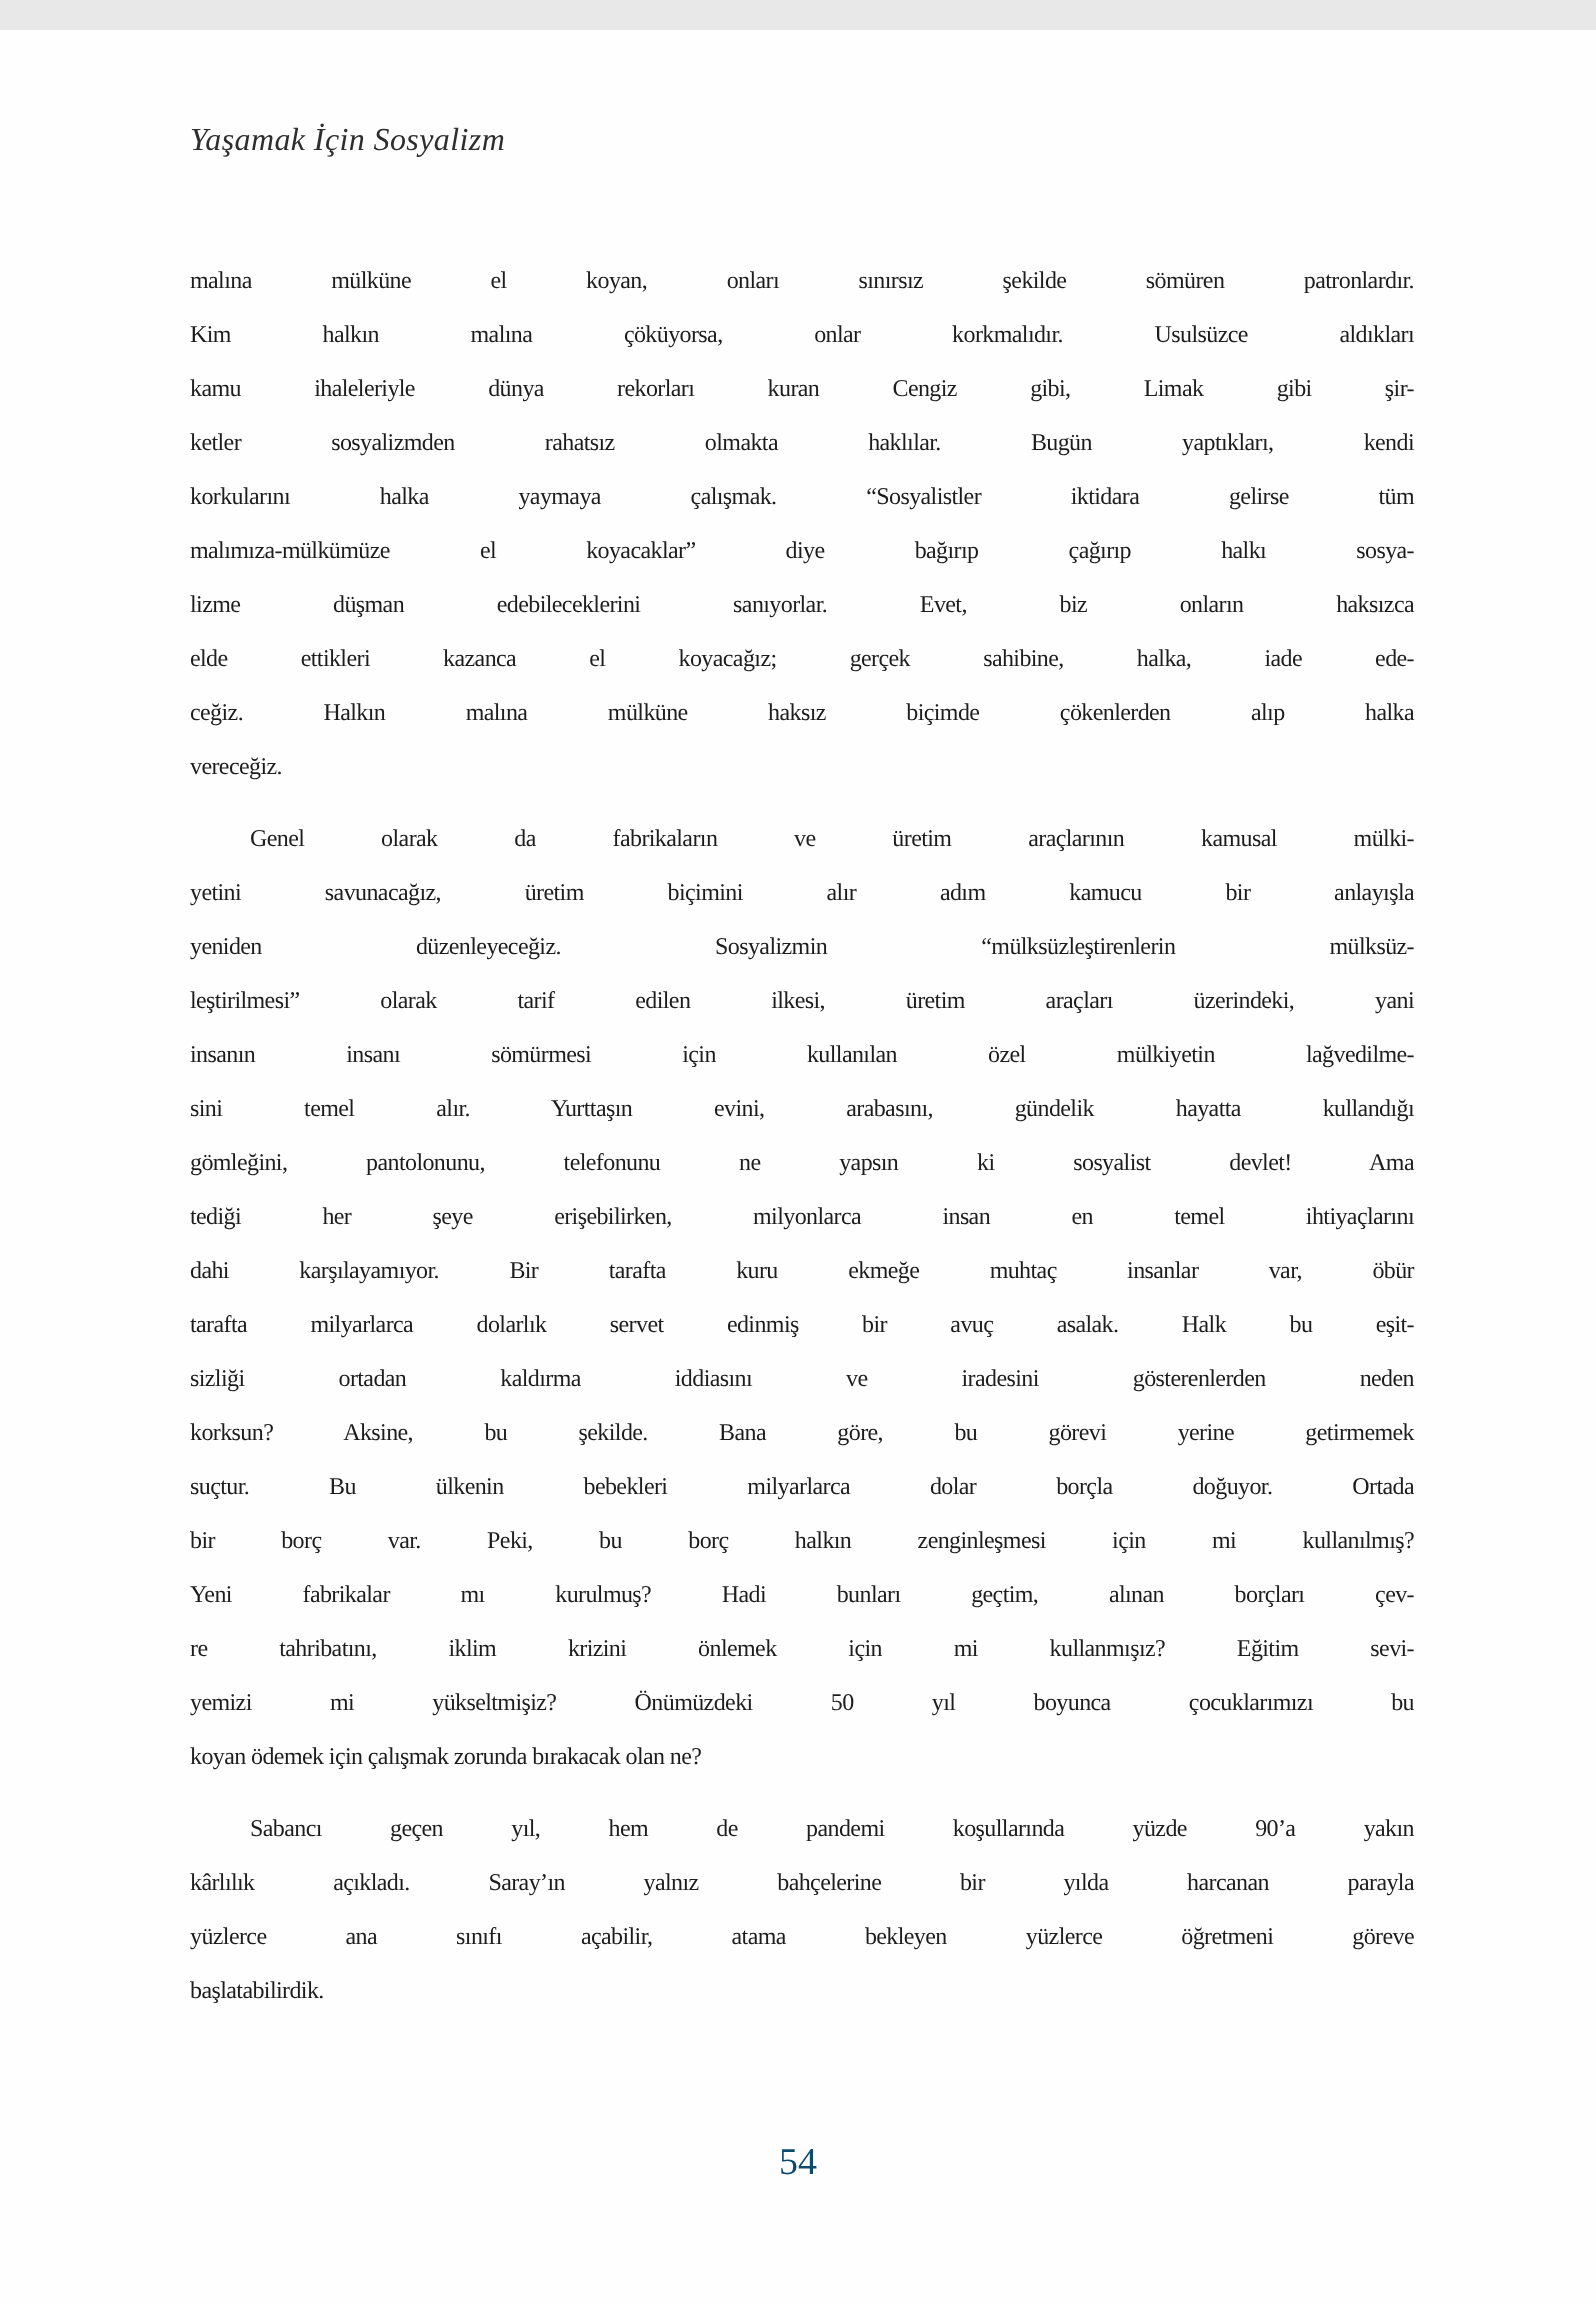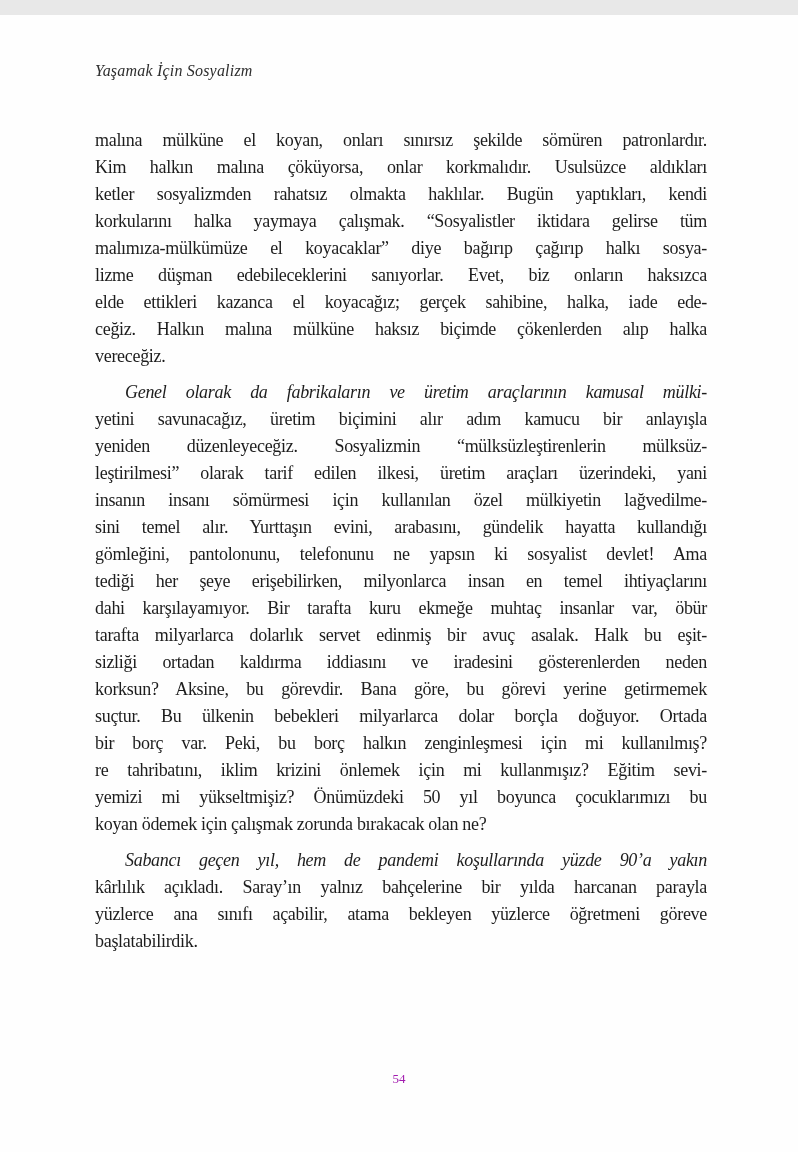--- a/index.html
+++ b/index.html
@@ -32,79 +32,80 @@
     top: 112px;
     width: 612px;
   }
   .paragraph {
     margin: 0;
   }
   .paragraph + .paragraph {
     margin-top: 9px;
   }
   .line {
-    font-size: 18px;
+    font-size: 12px;
     line-height: 27px;
     letter-spacing: -0.3px;
     text-align: justify;
     text-align-last: justify;
     -moz-text-align-last: justify;
     white-space: normal;
   }
   .line.last {
     text-align-last: left;
     -moz-text-align-last: left;
   }
   .paragraph.indent .line:first-child {
     text-indent: 30px;
-    font-style: italic;
   }
   .page-number {
     position: absolute;
     left: 0;
     right: 0;
     top: 1056px;
     text-align: center;
-    font-size: 13px;
-    color: #a21caf;
+    font-size: 19px;
+    color: #0c4a6e;
   }
 </style>
 </head>
 <body>
 
 <div class="page">
   <div class="running-head">Yaşamak İçin Sosyalizm</div>
 
   <div class="body-text">
       <div class="paragraph">
         <div class="line">malına mülküne el koyan, onları sınırsız şekilde sömüren patronlardır.</div>
         <div class="line">Kim halkın malına çöküyorsa, onlar korkmalıdır. Usulsüzce aldıkları</div>
+        <div class="line">kamu ihaleleriyle dünya rekorları kuran Cengiz gibi, Limak gibi şir-</div>
         <div class="line">ketler sosyalizmden rahatsız olmakta haklılar. Bugün yaptıkları, kendi</div>
         <div class="line">korkularını halka yaymaya çalışmak. “Sosyalistler iktidara gelirse tüm</div>
         <div class="line">malımıza-mülkümüze el koyacaklar” diye bağırıp çağırıp halkı sosya-</div>
         <div class="line">lizme düşman edebileceklerini sanıyorlar. Evet, biz onların haksızca</div>
         <div class="line">elde ettikleri kazanca el koyacağız; gerçek sahibine, halka, iade ede-</div>
         <div class="line">ceğiz. Halkın malına mülküne haksız biçimde çökenlerden alıp halka</div>
         <div class="line last">vereceğiz.</div>
       </div>
       <div class="paragraph indent">
         <div class="line">Genel olarak da fabrikaların ve üretim araçlarının kamusal mülki-</div>
         <div class="line">yetini savunacağız, üretim biçimini alır adım kamucu bir anlayışla</div>
         <div class="line">yeniden düzenleyeceğiz. Sosyalizmin “mülksüzleştirenlerin mülksüz-</div>
         <div class="line">leştirilmesi” olarak tarif edilen ilkesi, üretim araçları üzerindeki, yani</div>
         <div class="line">insanın insanı sömürmesi için kullanılan özel mülkiyetin lağvedilme-</div>
         <div class="line">sini temel alır. Yurttaşın evini, arabasını, gündelik hayatta kullandığı</div>
         <div class="line">gömleğini, pantolonunu, telefonunu ne yapsın ki sosyalist devlet! Ama</div>
         <div class="line">tediği her şeye erişebilirken, milyonlarca insan en temel ihtiyaçlarını</div>
         <div class="line">dahi karşılayamıyor. Bir tarafta kuru ekmeğe muhtaç insanlar var, öbür</div>
         <div class="line">tarafta milyarlarca dolarlık servet edinmiş bir avuç asalak. Halk bu eşit-</div>
         <div class="line">sizliği ortadan kaldırma iddiasını ve iradesini gösterenlerden neden</div>
-        <div class="line">korksun? Aksine, bu görevdir. Bana göre, bu görevi yerine getirmemek</div>
+        <div class="line">korksun? Aksine, bu şekilde. Bana göre, bu görevi yerine getirmemek</div>
         <div class="line">suçtur. Bu ülkenin bebekleri milyarlarca dolar borçla doğuyor. Ortada</div>
         <div class="line">bir borç var. Peki, bu borç halkın zenginleşmesi için mi kullanılmış?</div>
+        <div class="line">Yeni fabrikalar mı kurulmuş? Hadi bunları geçtim, alınan borçları çev-</div>
         <div class="line">re tahribatını, iklim krizini önlemek için mi kullanmışız? Eğitim sevi-</div>
         <div class="line">yemizi mi yükseltmişiz? Önümüzdeki 50 yıl boyunca çocuklarımızı bu</div>
         <div class="line last">koyan ödemek için çalışmak zorunda bırakacak olan ne?</div>
       </div>
       <div class="paragraph indent">
         <div class="line">Sabancı geçen yıl, hem de pandemi koşullarında yüzde 90’a yakın</div>
         <div class="line">kârlılık açıkladı. Saray’ın yalnız bahçelerine bir yılda harcanan parayla</div>
         <div class="line">yüzlerce ana sınıfı açabilir, atama bekleyen yüzlerce öğretmeni göreve</div>
         <div class="line last">başlatabilirdik.</div>
       </div>

